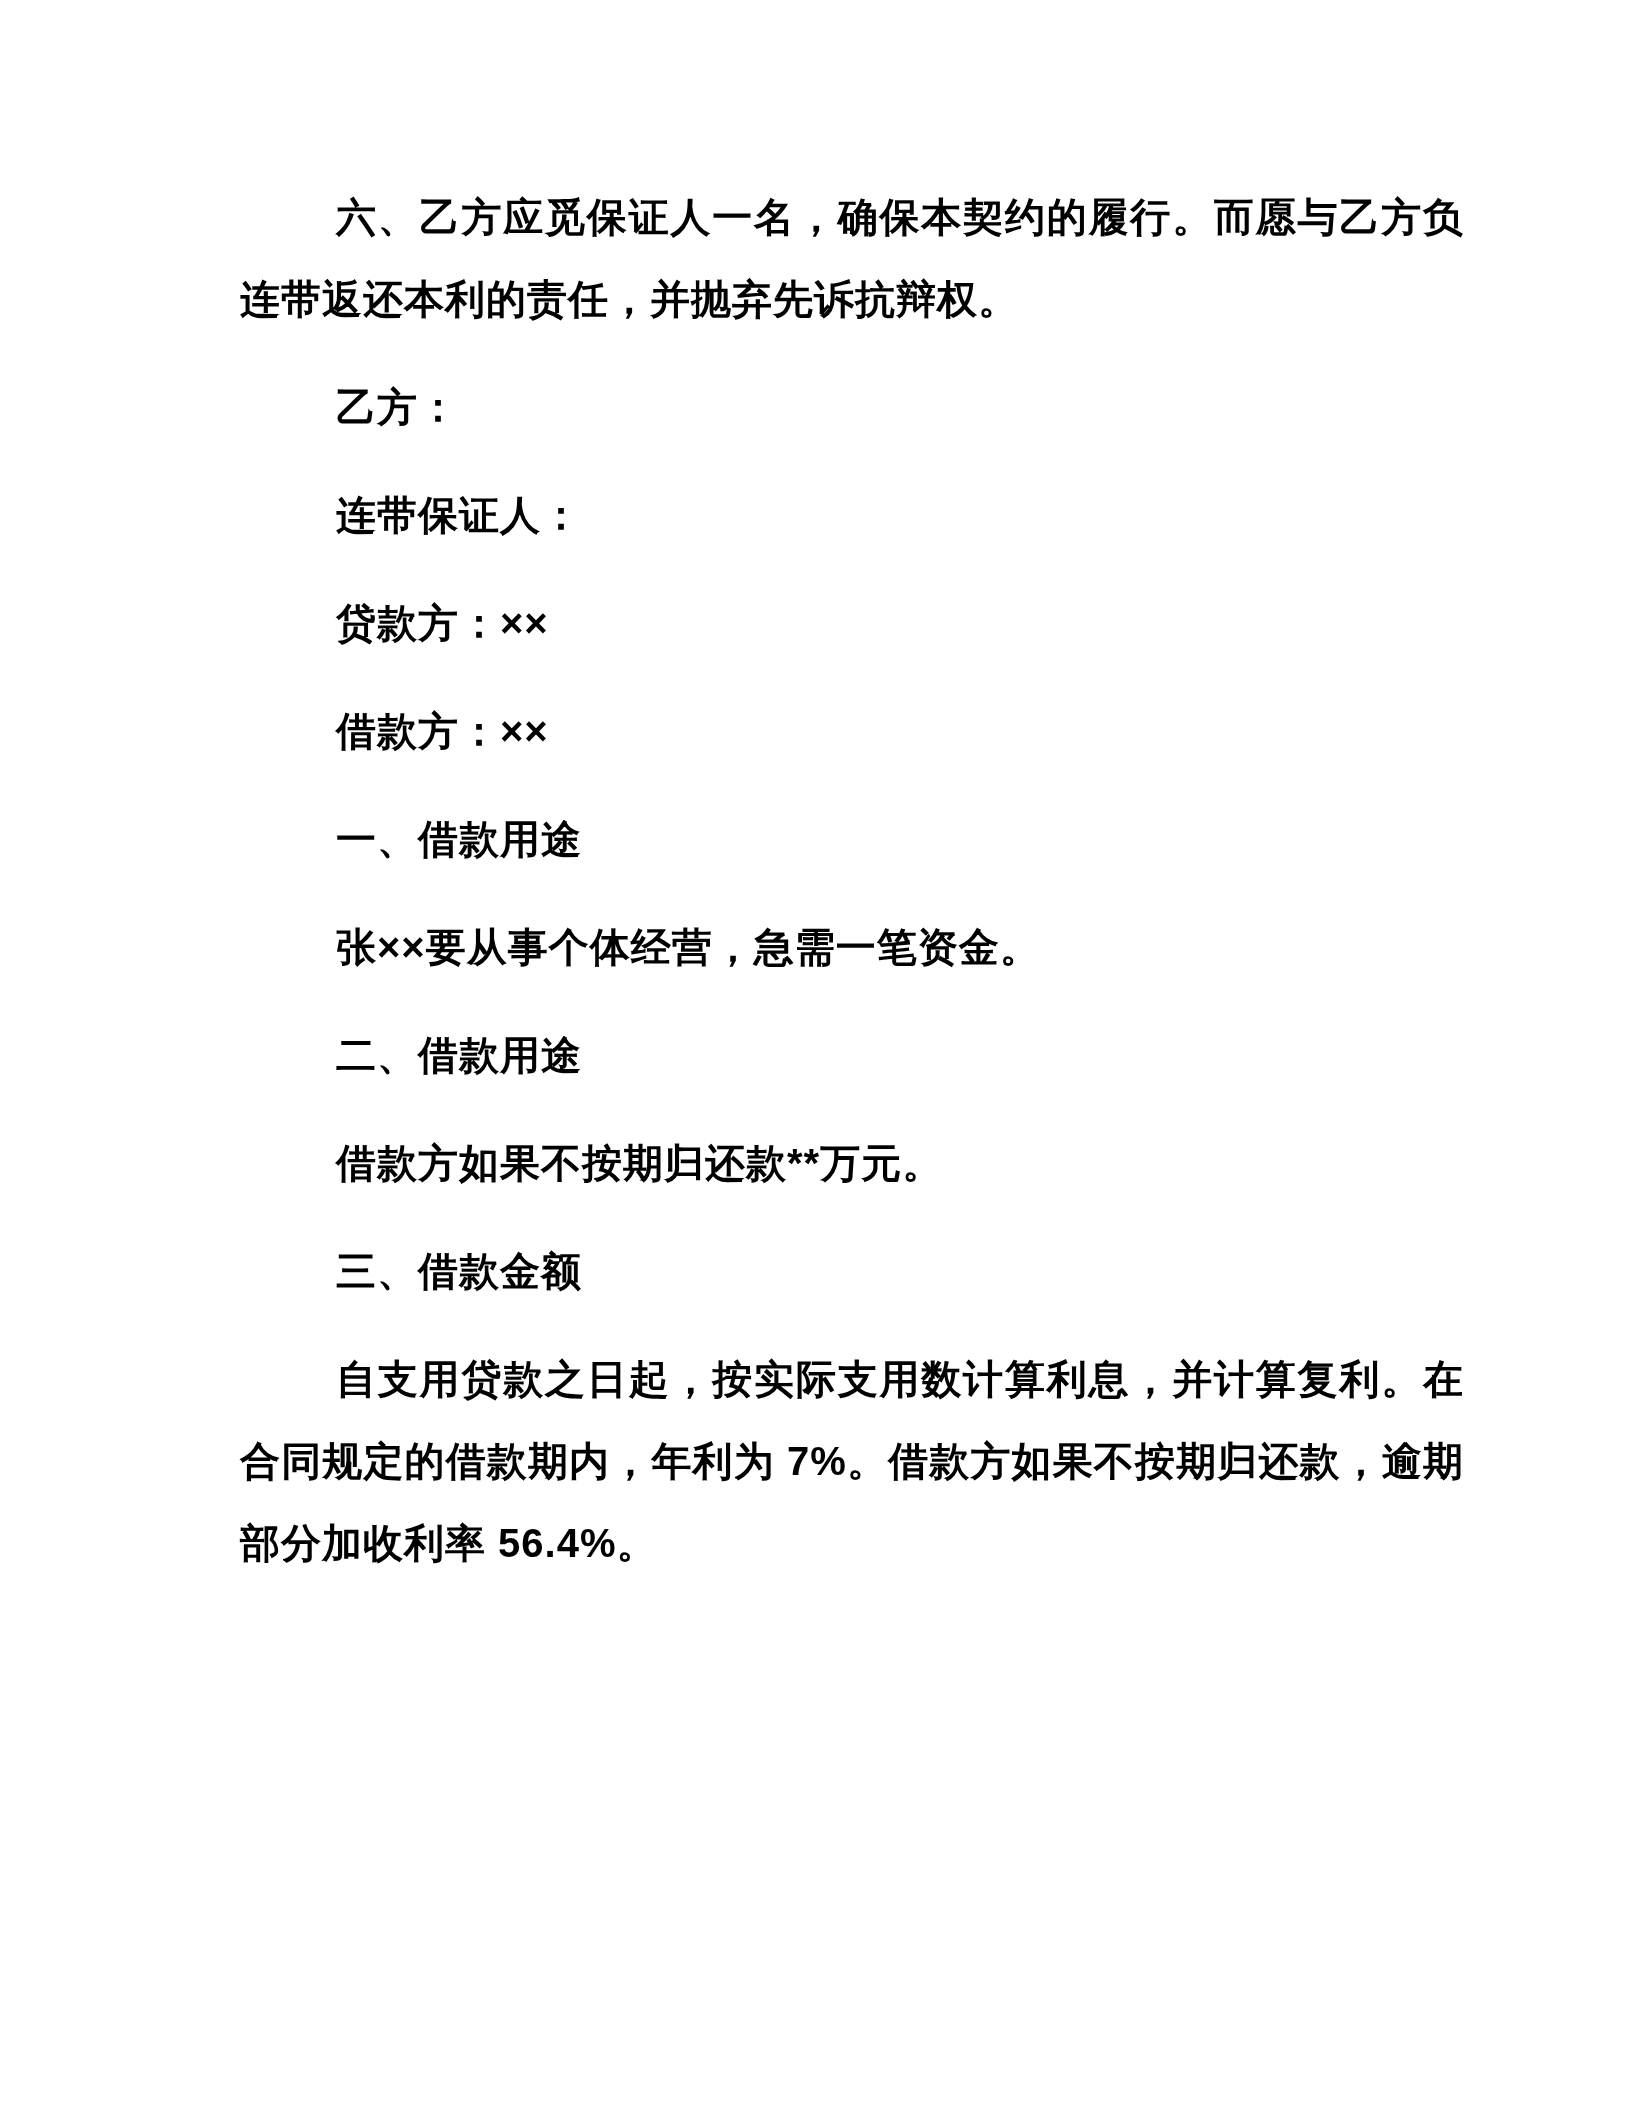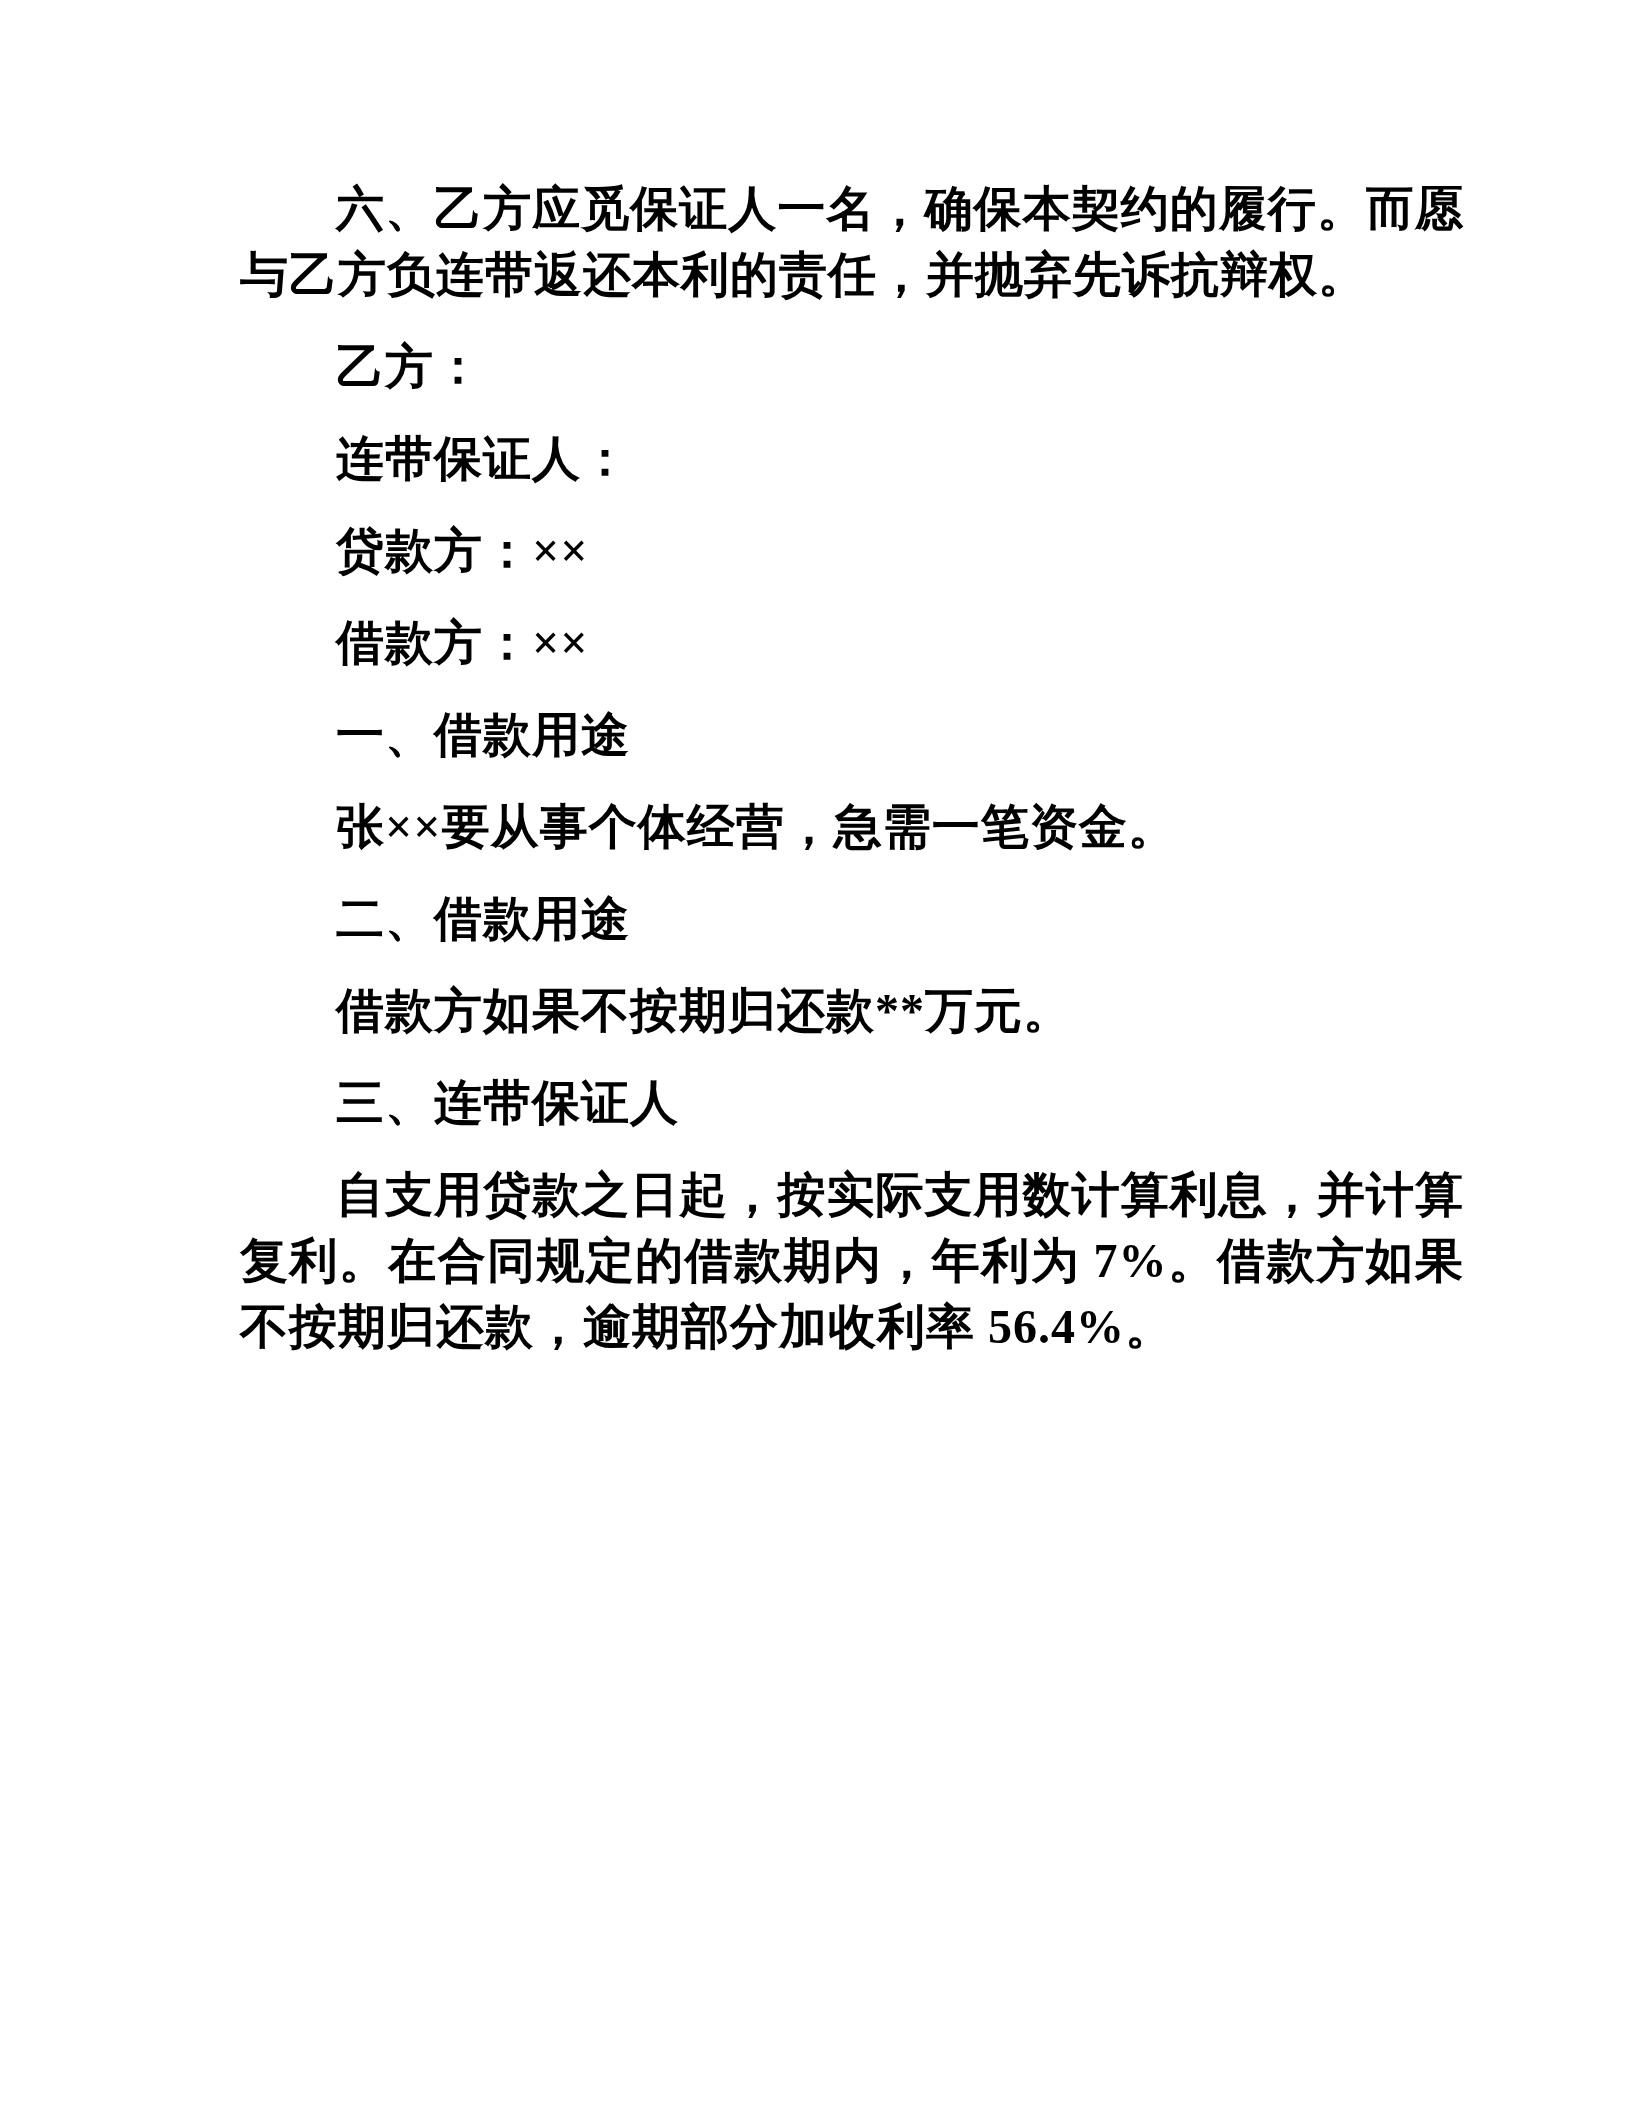--- a/index.html
+++ b/index.html
@@ -12,39 +12,39 @@
     box-sizing: border-box;
     width: 1632px;
     height: 2112px;
     background: #ffffff;
     padding: 176px 168px 0 240px;
     overflow: hidden;
   }
   .para {
     margin: 0 0 26px 0;
     padding: 0;
-    font-family: Liberation Serif, serif;
+    font-family: Liberation Sans, sans-serif;
     font-weight: 700;
-    font-size: 48px;
-    line-height: 66px;
+    font-size: 40px;
+    line-height: 82px;
     letter-spacing: 1px;
     color: #000000;
     text-align: justify;
     text-indent: 96px;
     word-break: break-all;
   }
 </style>
 </head>
 <body>
 
 <div class="page">
   <p class="para">六、乙方应觅保证人一名，确保本契约的履行。而愿与乙方负连带返还本利的责任，并抛弃先诉抗辩权。</p>
   <p class="para">乙方：</p>
   <p class="para">连带保证人：</p>
   <p class="para">贷款方：××</p>
   <p class="para">借款方：××</p>
   <p class="para">一、借款用途</p>
   <p class="para">张××要从事个体经营，急需一笔资金。</p>
   <p class="para">二、借款用途</p>
   <p class="para">借款方如果不按期归还款**万元。</p>
-  <p class="para">三、连带保证人</p>
+  <p class="para">三、借款金额</p>
   <p class="para">自支用贷款之日起，按实际支用数计算利息，并计算复利。在合同规定的借款期内，年利为 7%。借款方如果不按期归还款，逾期部分加收利率 56.4%。</p>
 </div>
 
 </body></html>

